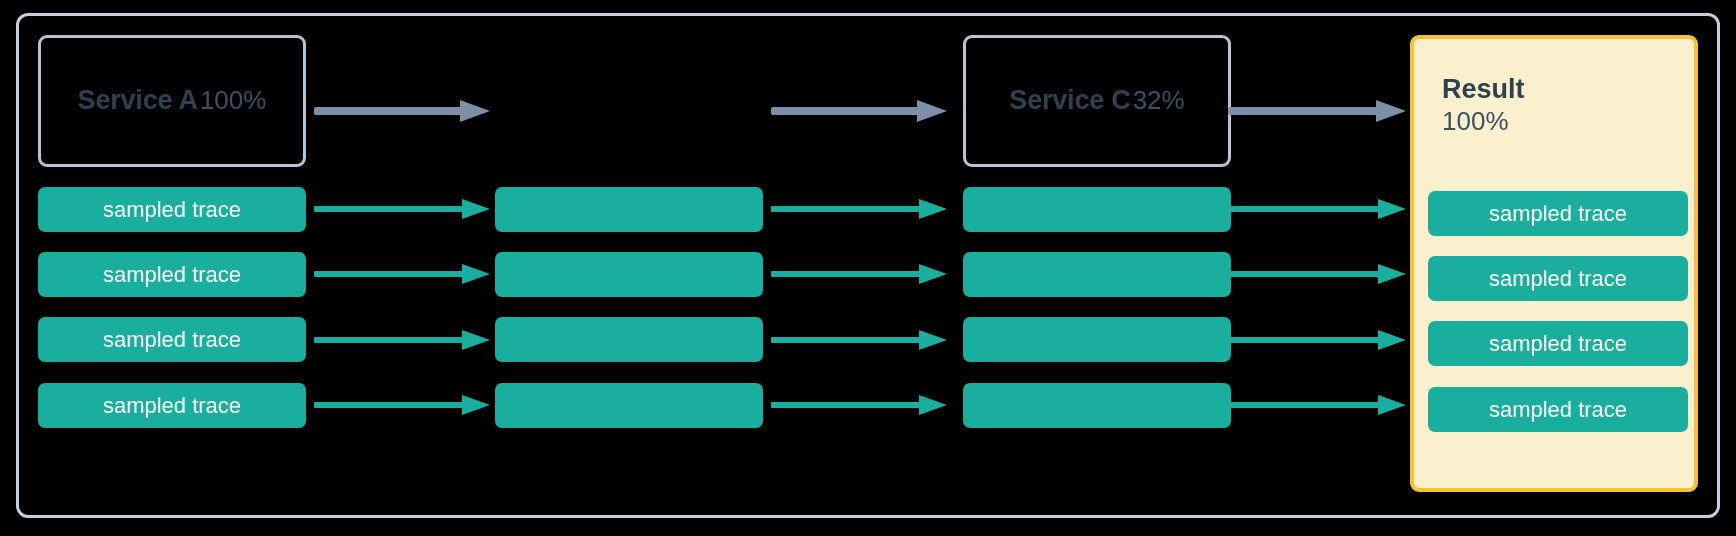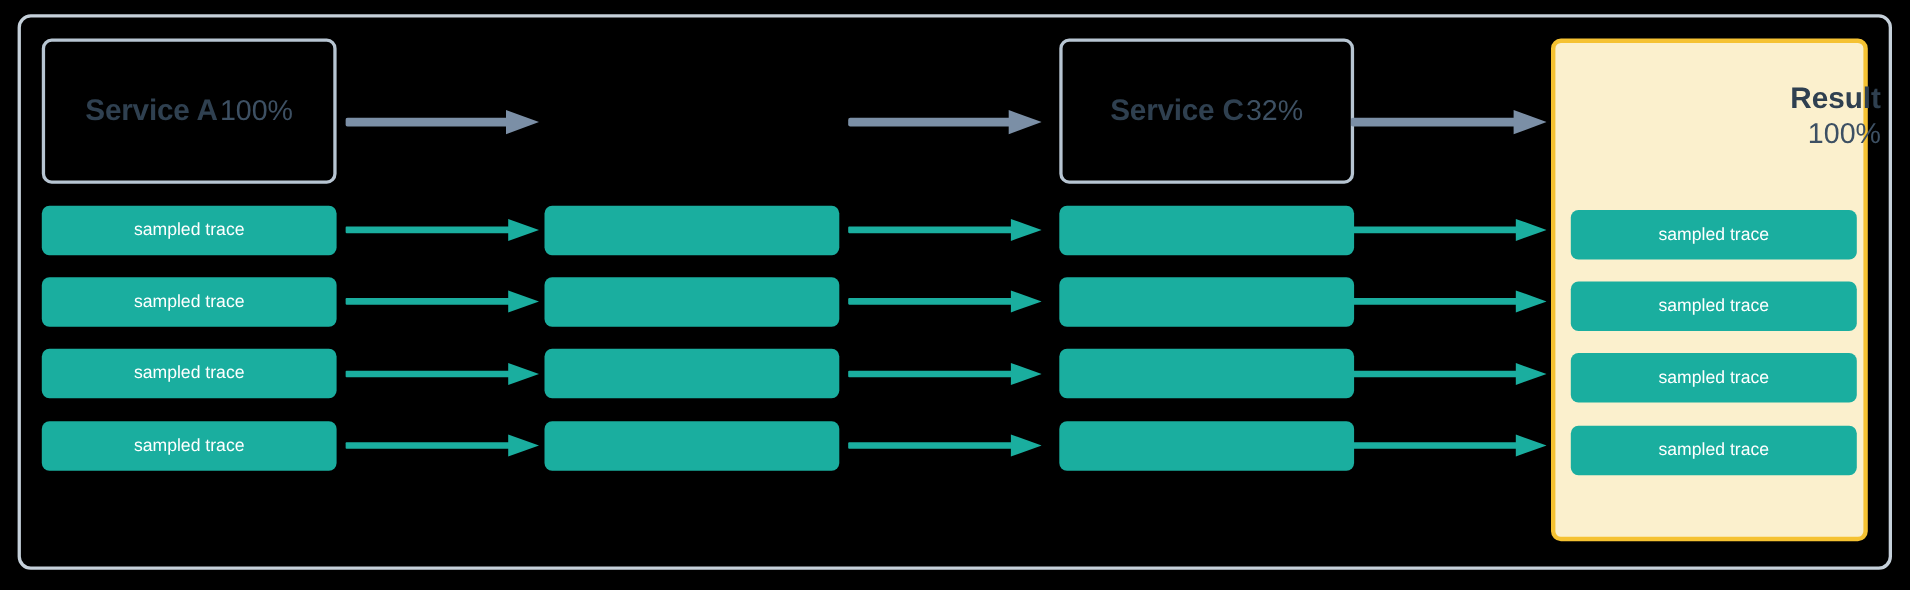--- a/index.html
+++ b/index.html
@@ -71,29 +71,30 @@
     top: 35px;
     width: 288px;
     height: 457px;
     box-sizing: border-box;
     border: 4px solid #f5c232;
     border-radius: 9px;
     background: #fbf0cd;
   }
   .result-head {
     position: absolute;
-    left: 16px;
+    left: 0;
     top: 0;
     width: 100%;
     height: 132px;
     display: flex;
     flex-direction: column;
-    align-items: flex-end;
+    align-items: flex-start;
     justify-content: center;
     gap: 2px;
+    padding-left: 28px;
   }
   .result-name {
     font-size: 27px;
     font-weight: bold;
     color: #2f4050;
     line-height: 1.15;
   }
   .result-pct {
     font-size: 26px;
     color: #3d5063;
@@ -104,21 +105,21 @@
   .trace-bar {
     position: absolute;
     height: 45px;
     border-radius: 7px;
     background: #1aae9f;
     display: flex;
     align-items: center;
     justify-content: center;
   }
   .trace-bar span {
-    font-size: 16px;
+    font-size: 22px;
     color: #ffffff;
     line-height: 1;
   }
   .trace-bar.in-result {
     left: 14px;
     width: 260px;
   }
 
   
   .row-1 { top: 187px; }

